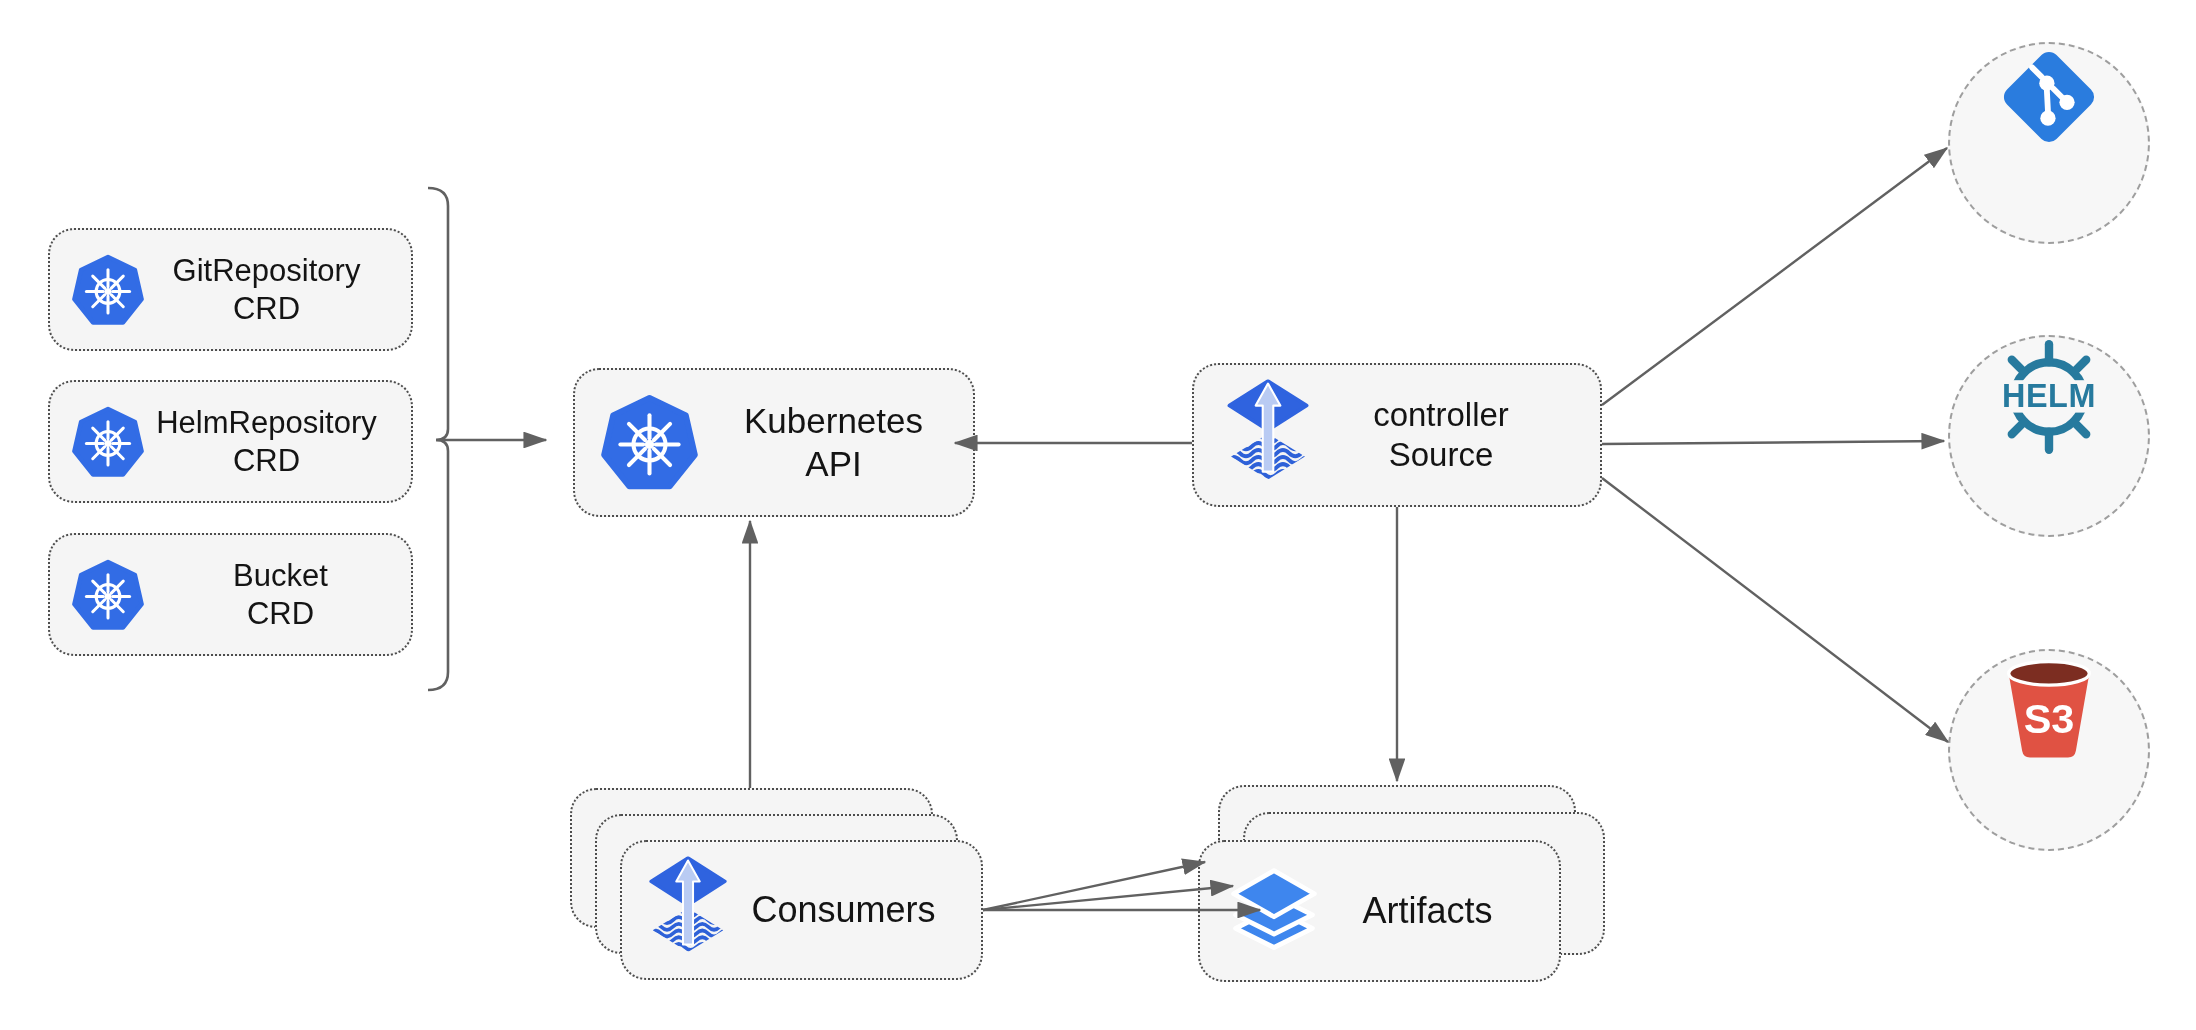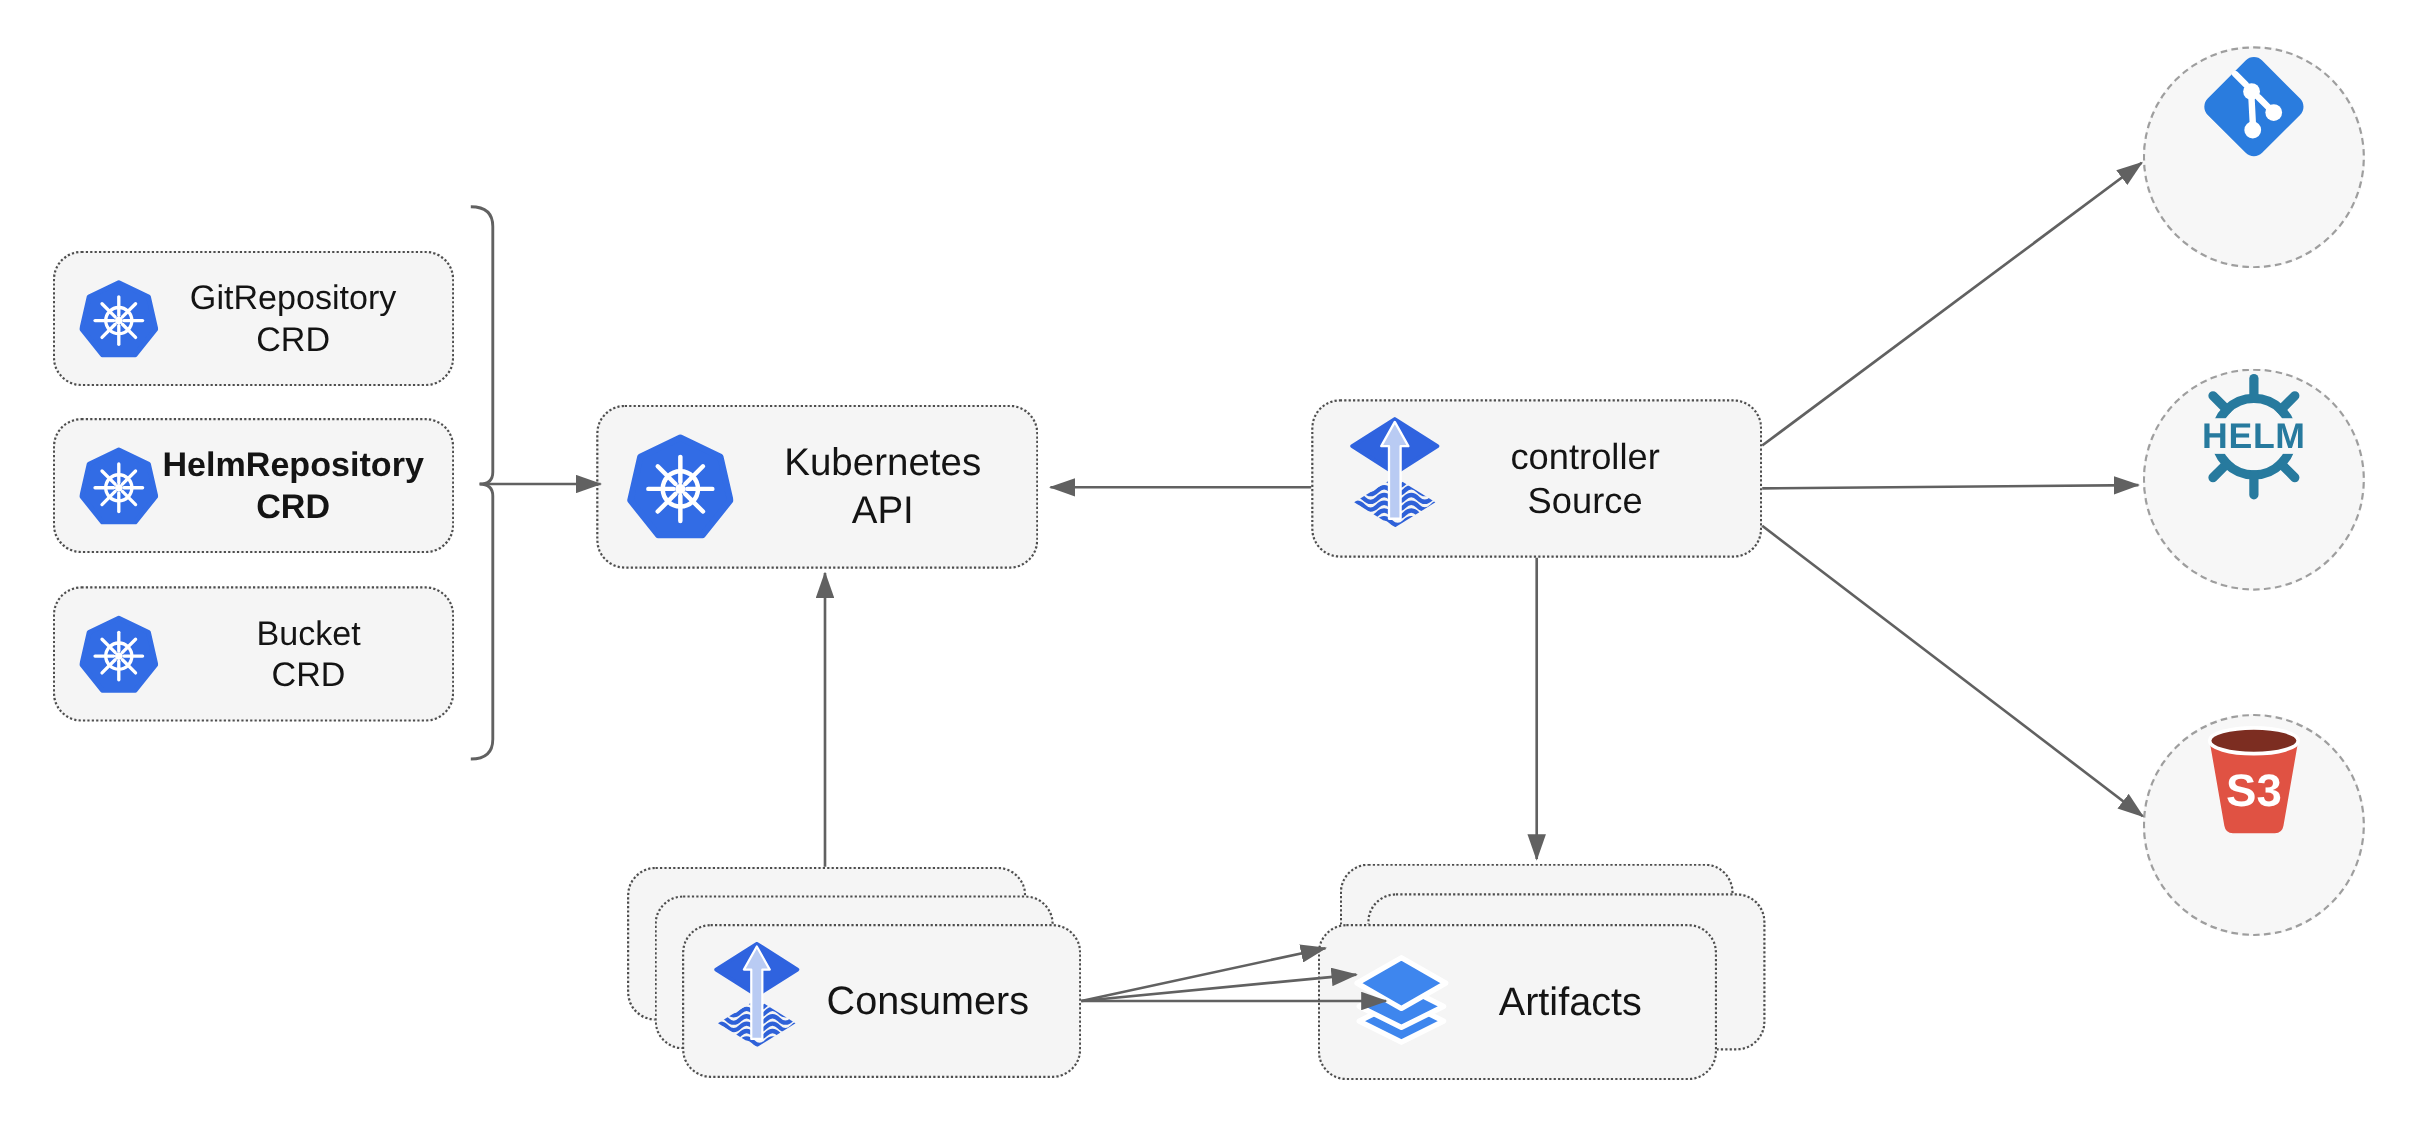--- a/index.html
+++ b/index.html
@@ -89,21 +89,21 @@
       <svg width="72" height="72" viewBox="0 0 100 100">
           <use href="#sym-k8s"></use>
         </svg>
     </span>
     <span class="label crd-label two-line">
       <span>GitRepository</span>
       <span>CRD</span>
     </span>
   </div>
 
-  <div class="node" style="left:48px;top:380px;width:365px;height:123px;padding:0 22px;font-weight:bold;">
+  <div class="node" style="left:48px;top:380px;width:365px;height:123px;padding:0 22px;">
     <span class="icon">
       <svg width="72" height="72" viewBox="0 0 100 100">
           <use href="#sym-k8s"></use>
         </svg>
     </span>
     <span class="label crd-label two-line">
       <span>HelmRepository</span>
       <span>CRD</span>
     </span>
   </div>
@@ -113,21 +113,21 @@
       <svg width="72" height="72" viewBox="0 0 100 100">
           <use href="#sym-k8s"></use>
         </svg>
     </span>
     <span class="label crd-label two-line">
       <span>Bucket</span>
       <span>CRD</span>
     </span>
   </div>
 
-  <div class="node" style="left:542px;top:368px;width:402px;height:149px;padding:0 26px;gap:22px;">
+  <div class="node" style="left:573px;top:368px;width:402px;height:149px;padding:0 26px;gap:22px;">
     <span class="icon">
       <svg width="97" height="97" viewBox="0 0 100 100">
           <use href="#sym-k8s"></use>
         </svg>
     </span>
     <span class="label big-label" style="font-size:35px;">Kubernetes API</span>
   </div>
 
   <div class="node" style="left:1192px;top:363px;width:410px;height:144px;padding:0 30px;">
     <span class="icon">

